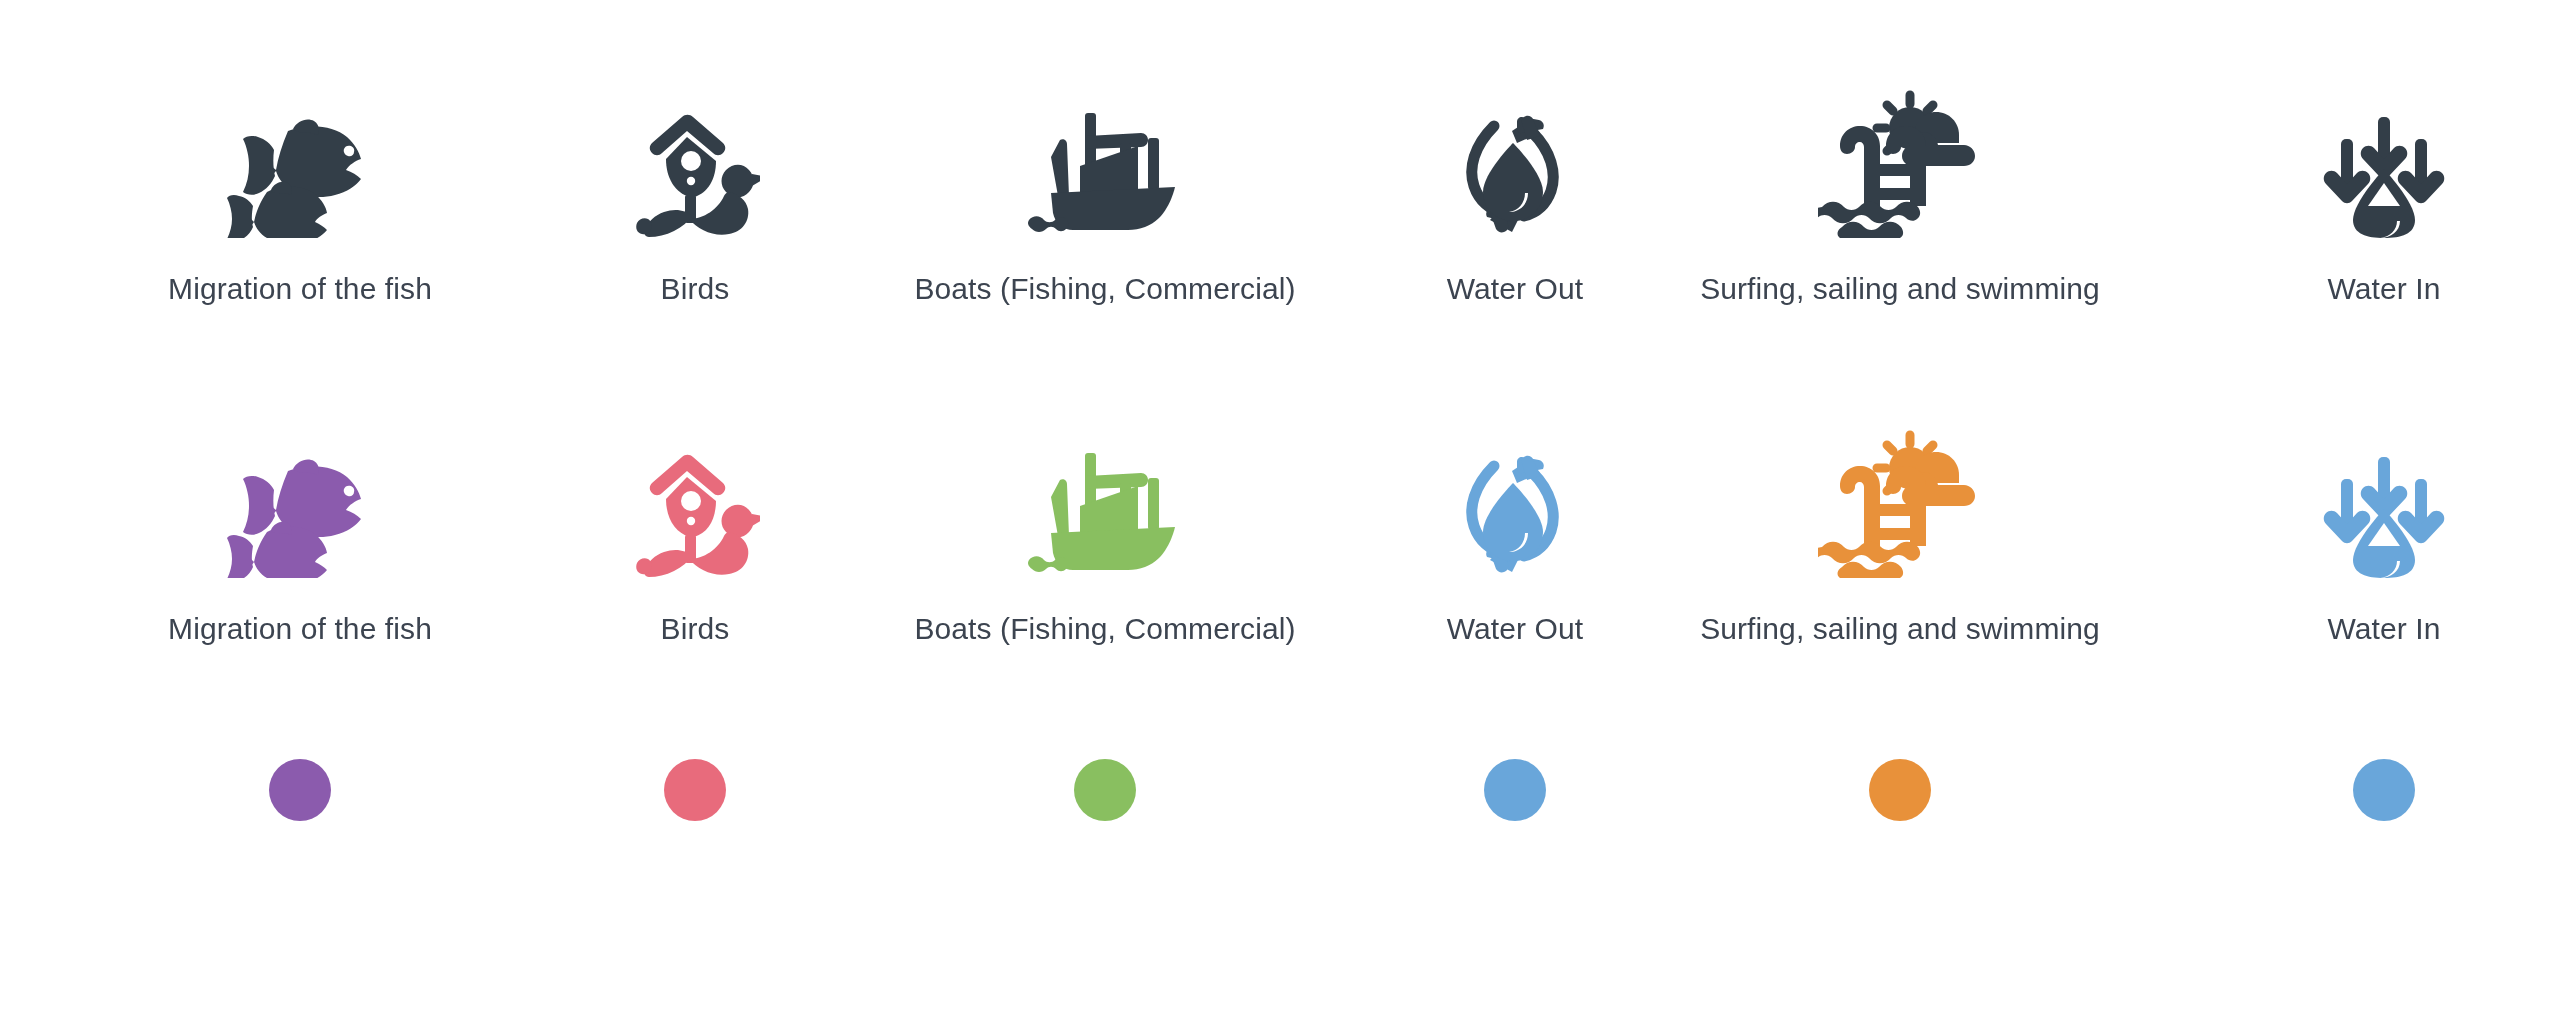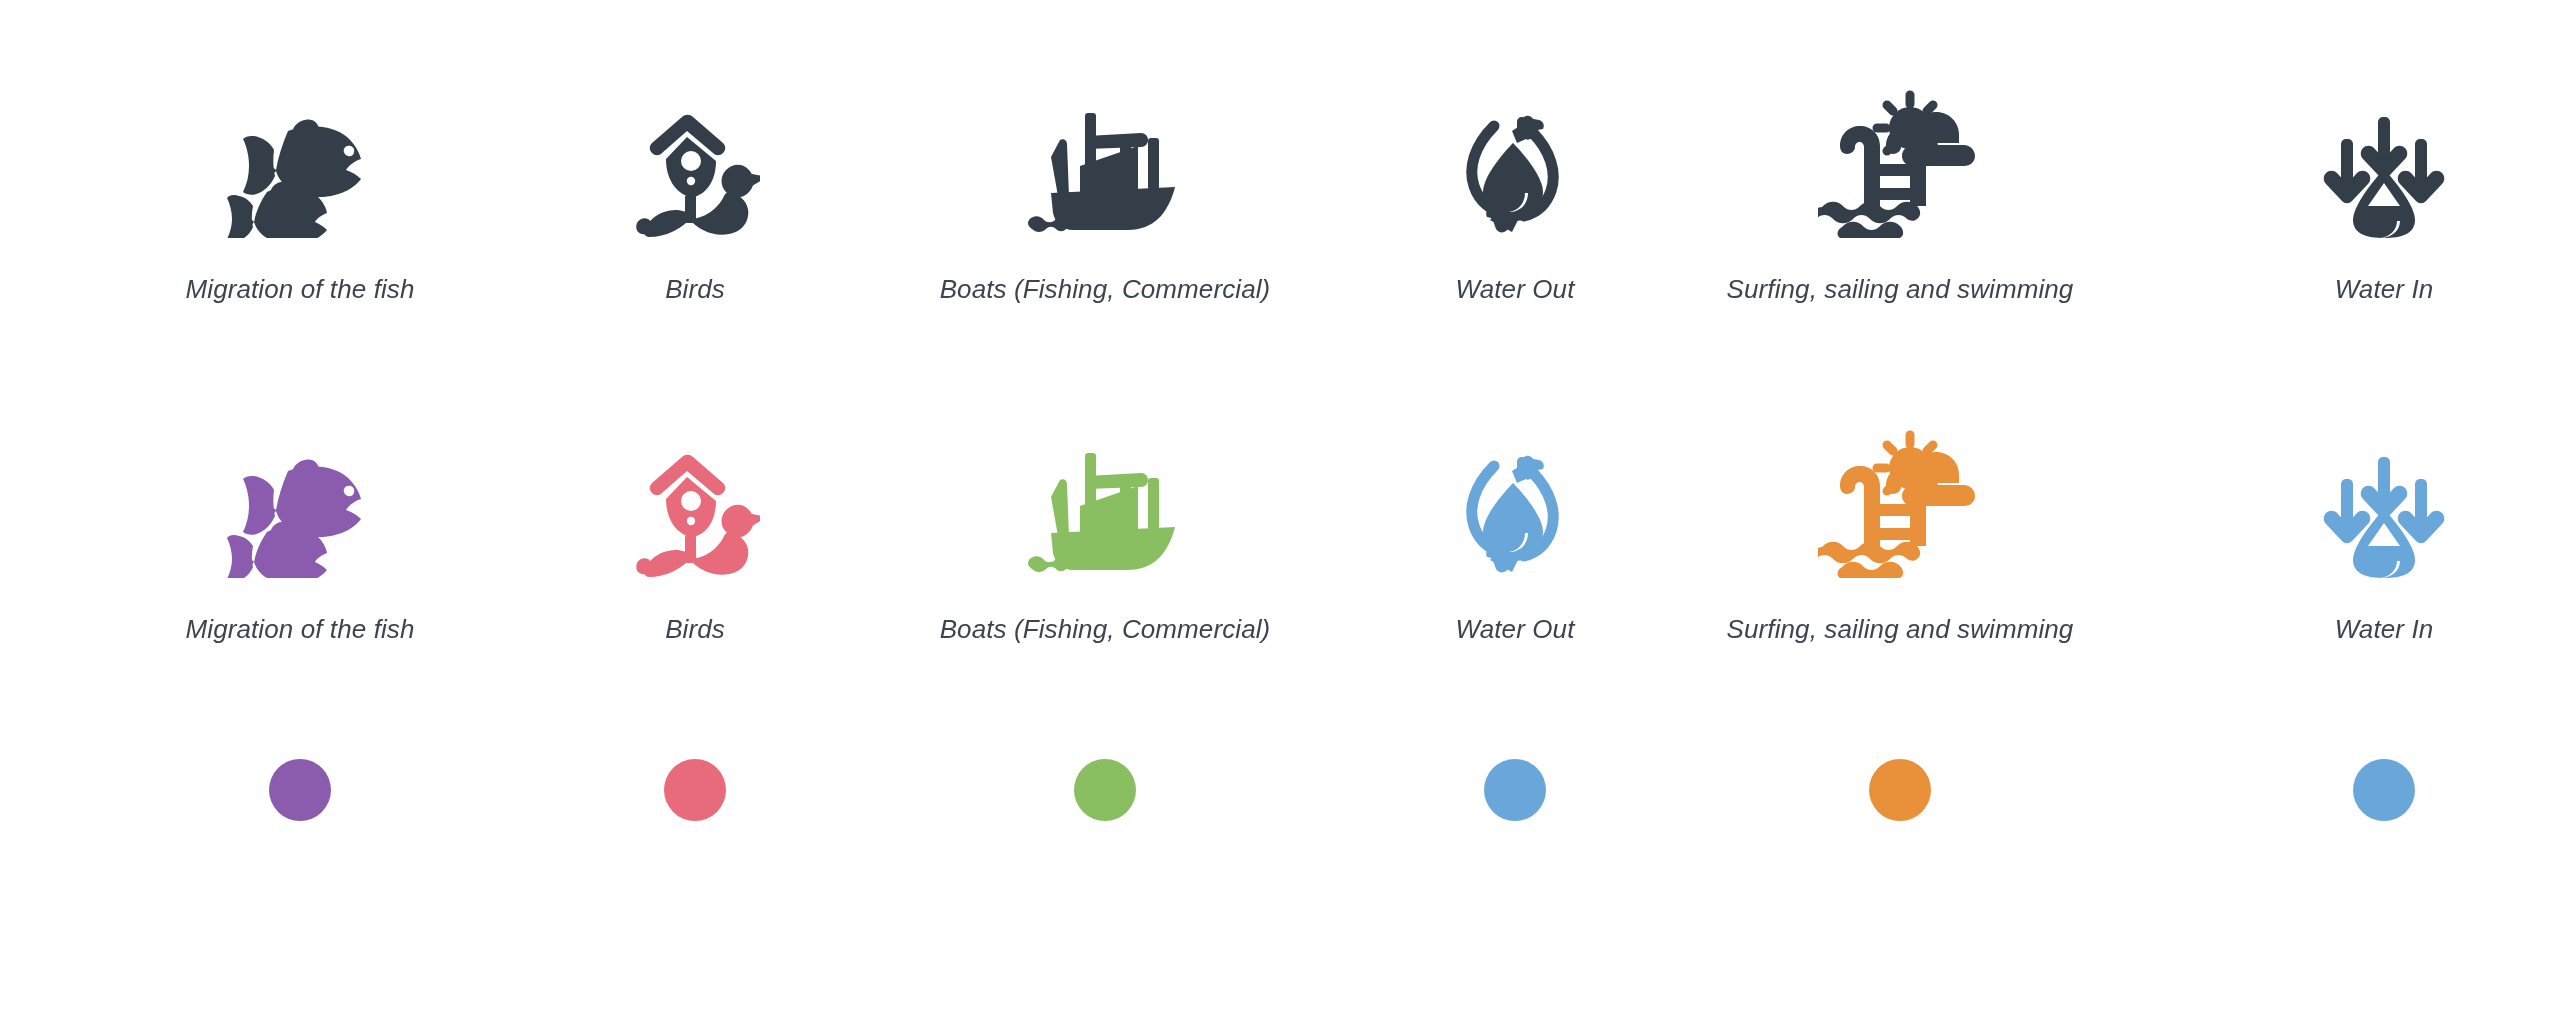--- a/index.html
+++ b/index.html
@@ -57,27 +57,26 @@
     height: 150px;
     display: flex;
     align-items: flex-end;
     justify-content: center;
     margin-bottom: 36px;
   }
   .icon-art svg { display: block; }
 
   .icon-label {
     font-family: "Liberation Sans", sans-serif;
-    font-size: 26px;
+    font-size: 30px;
     line-height: 30px;
     letter-spacing: 0.1px;
     color: #3c4450;
     white-space: nowrap;
     text-align: center;
-    font-style: italic;
   }
 
   
   #row-swatch {
     position: absolute;
     top: 759px;
     left: 0;
     display: flex;
     flex-direction: row;
     width: 2576px;

